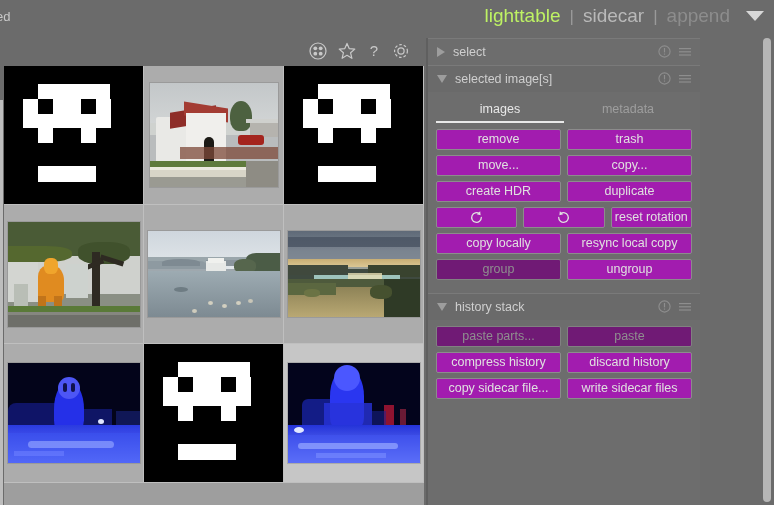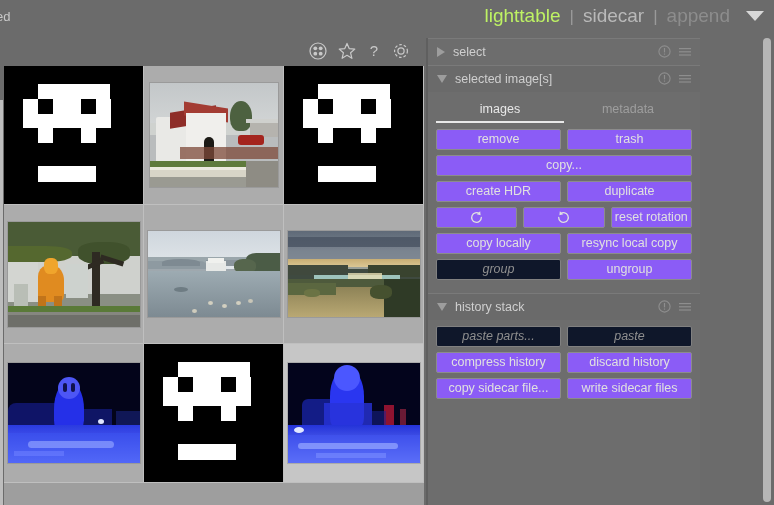--- a/index.html
+++ b/index.html
@@ -164,28 +164,28 @@
   .tab.active { color: #e8e8e8; border-bottom-color: #e8e8e8; }
 
   .btnrow { display: flex; gap: 6px; margin-bottom: 5px; }
   .btn {
     flex: 1;
     height: 21px;
     line-height: 19px;
     text-align: center;
     font-size: 12.5px;
     color: #e0e0e0;
-    background: #8b5cf6;
+    background: #a21caf;
     border: 1px solid #8c8c8c;
     border-radius: 2px;
     cursor: pointer;
     user-select: none;
     overflow: hidden; white-space: nowrap;
   }
-  .btn.disabled { color: #8f8f8f; background: #0f172a; border-color: #818181; font-style: italic; }
+  .btn.disabled { color: #8f8f8f; background: #701a75; border-color: #818181; }
   .btn.icon-btn { display: flex; align-items: center; justify-content: center; }
 
   .mode-row {
     display: flex; align-items: center; justify-content: space-between;
     height: 21px; margin-bottom: 4px;
     padding: 0 2px;
     cursor: pointer;
   }
   .mode-label { font-size: 12.5px; color: #d9e3d2; }
   .mode-right { display: flex; align-items: center; gap: 7px; }
@@ -489,20 +489,21 @@
         <div class="tab active">images</div>
         <div class="tab">metadata</div>
       </div>
 
       <div class="btnrow">
         <div class="btn">remove</div>
         <div class="btn">trash</div>
       </div>
 
       <div class="btnrow">
+        <div class="btn">move...</div>
         <div class="btn">copy...</div>
       </div>
 
       <div class="btnrow">
         <div class="btn">create HDR</div>
         <div class="btn">duplicate</div>
       </div>
 
       <div class="btnrow">
         <div class="btn icon-btn">

